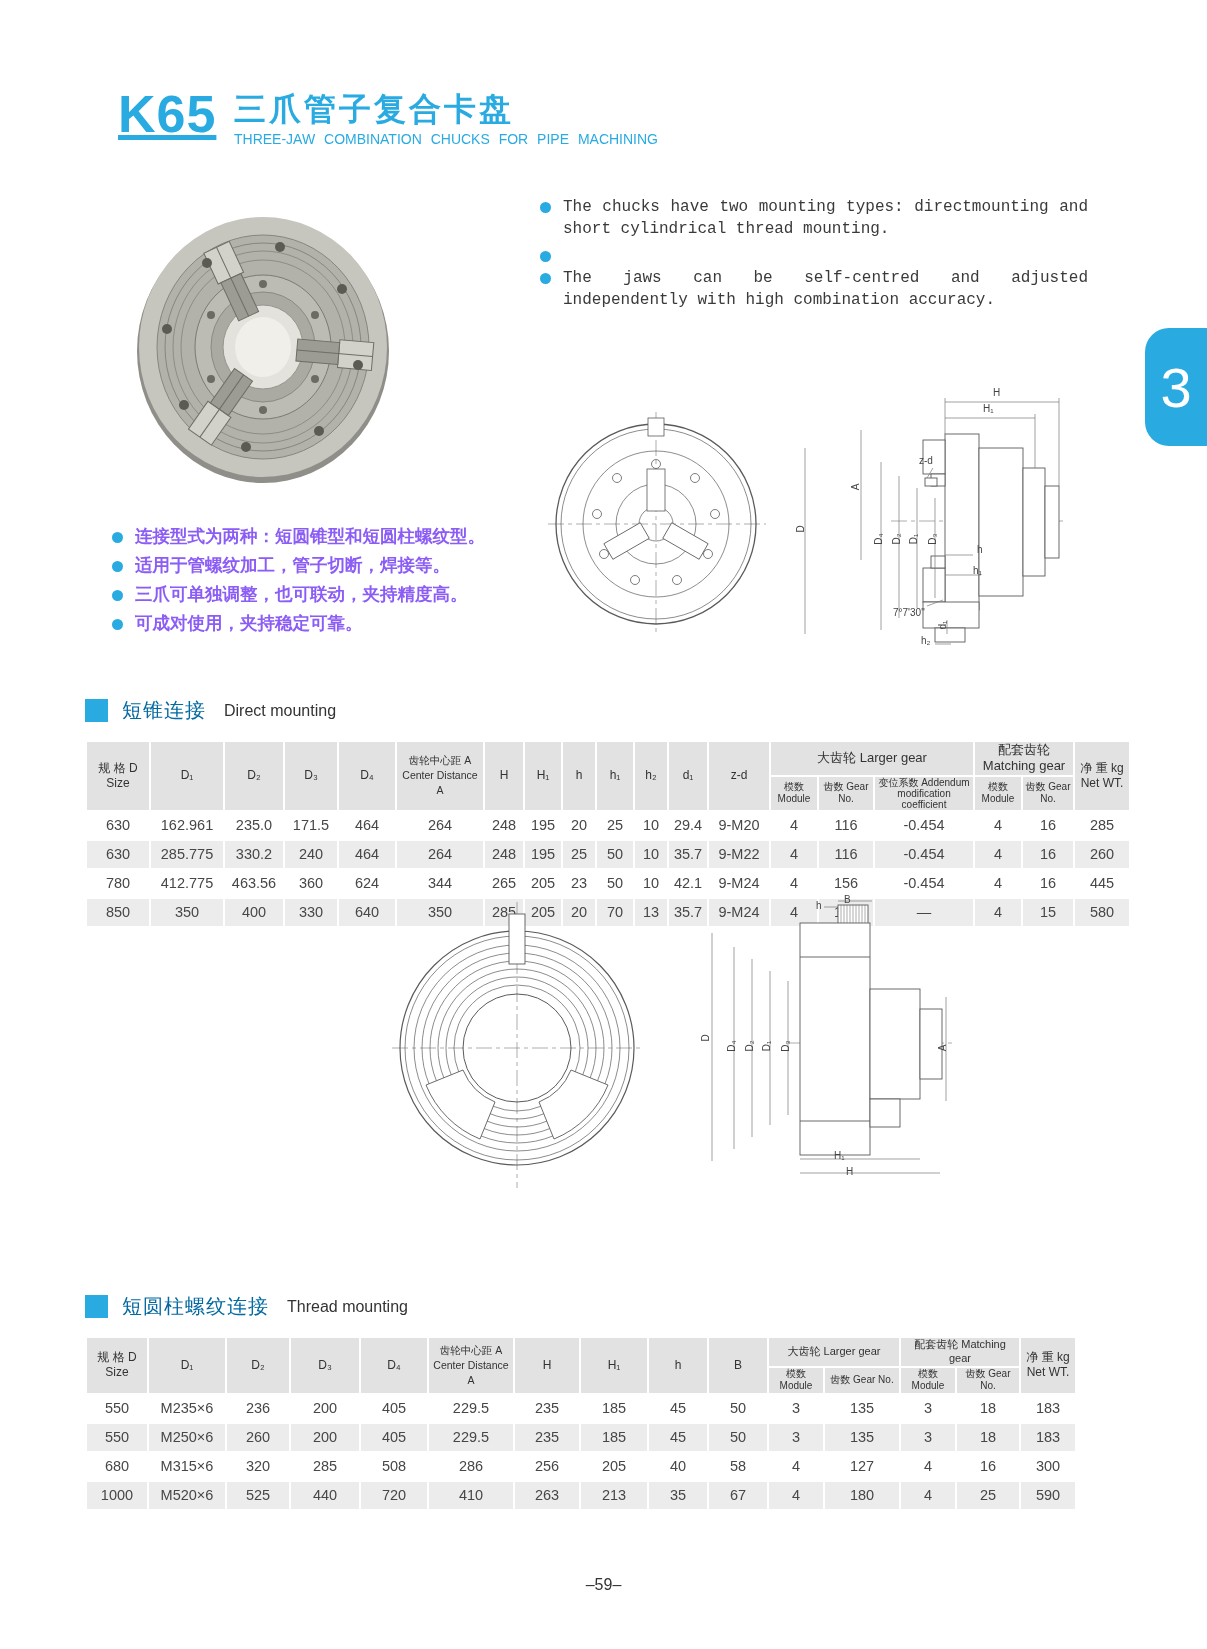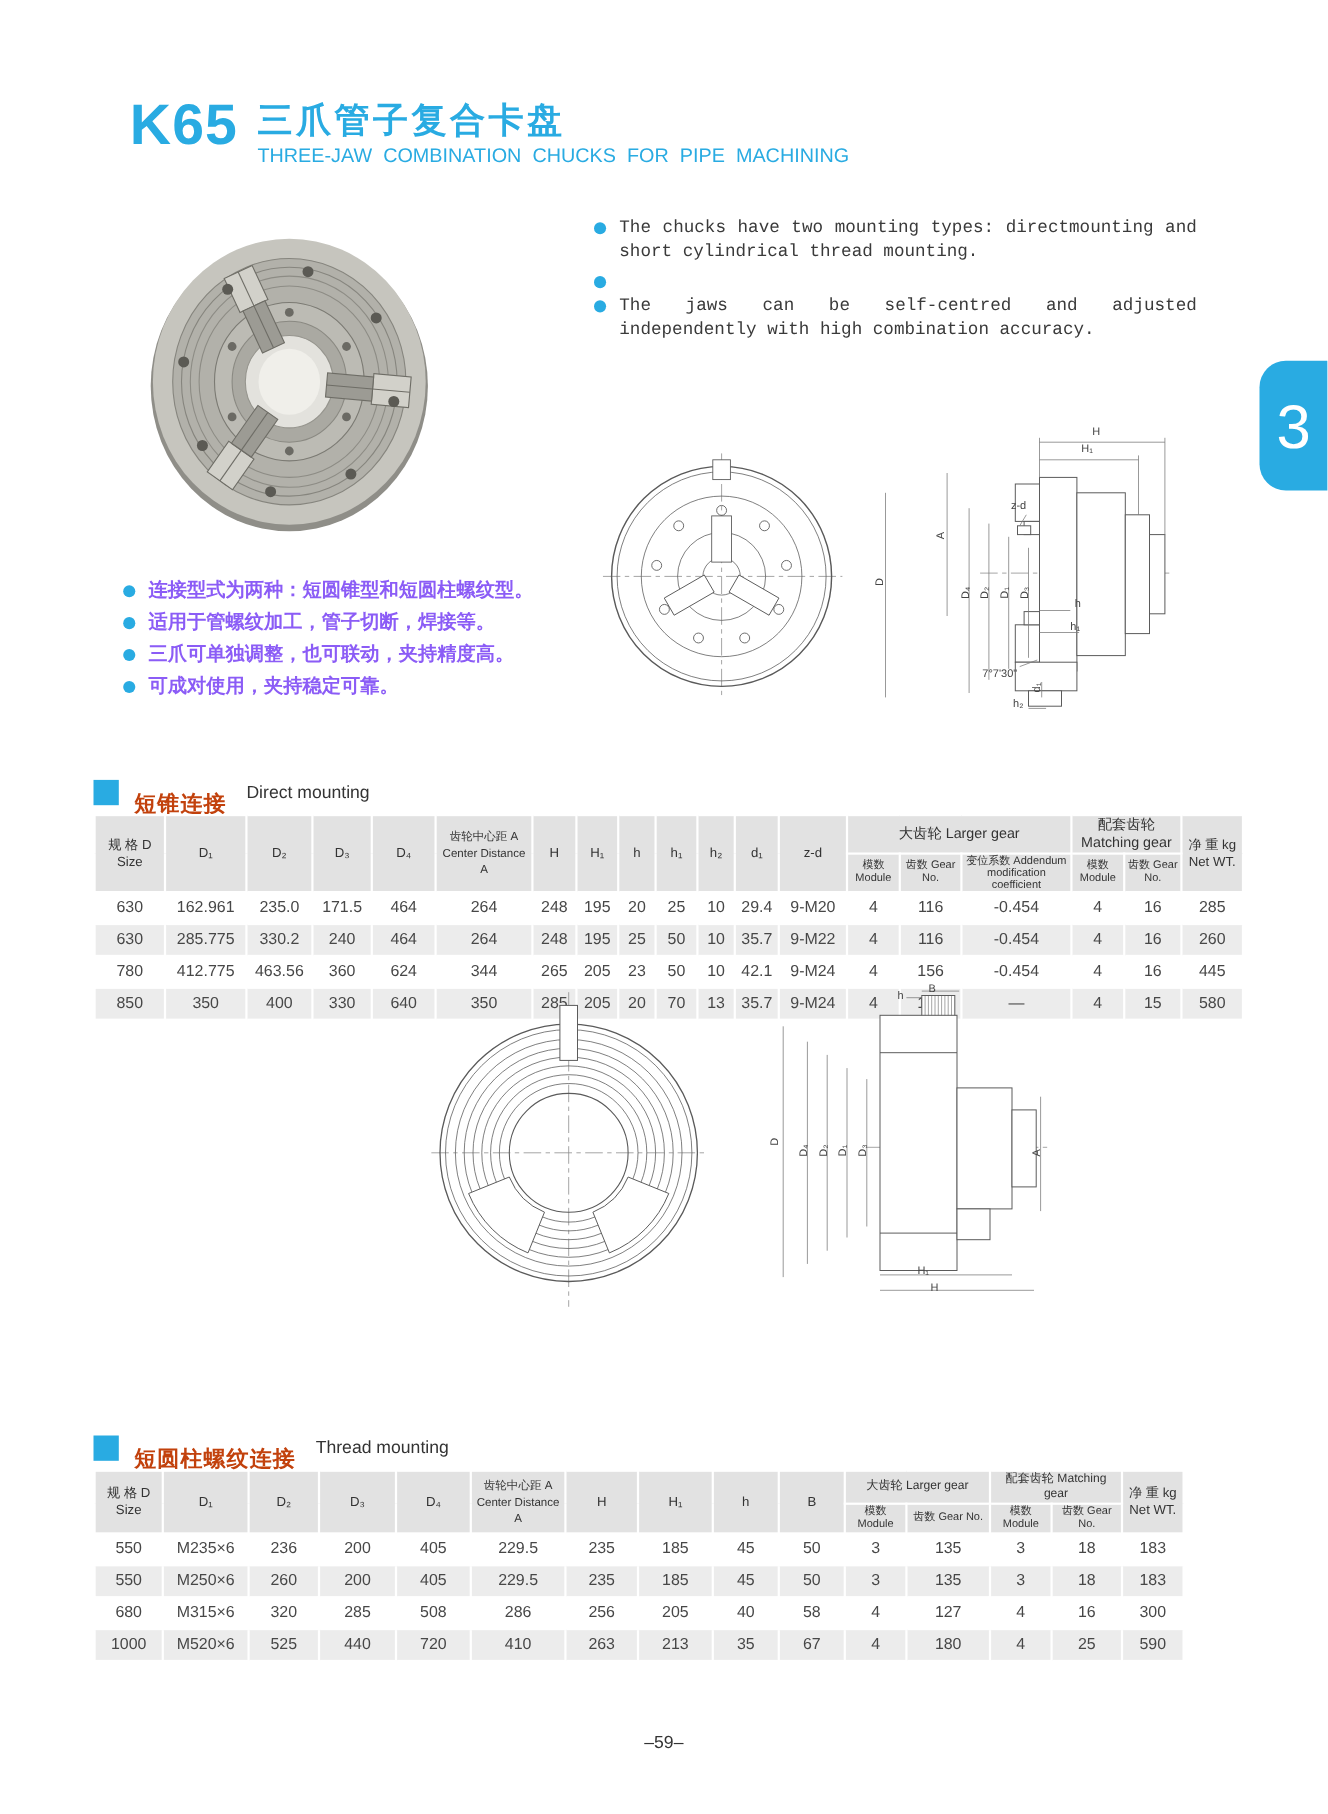--- a/index.html
+++ b/index.html
@@ -1,37 +1,37 @@
 <!DOCTYPE html>
 <html><head>
 <meta charset="utf-8">
 <style>
   html,body{margin:0;padding:0;background:#fff;}
   .page{position:relative;width:1207px;height:1649px;background:#ffffff;overflow:hidden;
         font-family:"Liberation Sans","DejaVu Sans",sans-serif;color:#333;}
   .abs{position:absolute;}
 
   
-  .model{left:118px;top:84px;font-size:52px;font-weight:bold;color:#29abe2;letter-spacing:1px;}
+  .model{left:118px;top:84px;font-size:52px;font-weight:bold;color:#29abe2;letter-spacing:1px;text-decoration:underline;}
   .title-cn{left:234px;top:88px;font-size:32px;font-weight:bold;color:#29abe2;letter-spacing:3px;}
-  .title-en{left:234px;top:131px;font-size:18px;color:#29abe2;word-spacing:5px;}
+  .title-en{left:234px;top:131px;font-size:14px;color:#29abe2;word-spacing:5px;}
 
   
   .feat-en{left:540px;top:196px;width:548px;font-family:Liberation Mono, monospace;}
   .feat-cn{left:112px;top:526px;width:430px;}
   .feat{display:flex;align-items:flex-start;margin-bottom:5px;}
   .dot{flex:0 0 11px;width:11px;height:11px;border-radius:50%;background:#29abe2;margin:6px 12px 0 0;}
   .feat-en .ftxt{font-size:16px;line-height:22px;color:#3a3a3a;text-align:justify;}
   .feat-cn .feat{margin-bottom:8px;}
   .feat-cn .ftxt{font-size:17.5px;line-height:21px;color:#8b5cf6;font-weight:600;}
 
   
   .sec{display:flex;align-items:center;}
   .sec-sq{width:23px;height:23px;background:#29abe2;margin-right:14px;}
-  .sec-cn{font-size:20px;font-weight:bold;color:#c2410c;margin-right:18px;letter-spacing:1px;margin-top:20px;}
+  .sec-cn{font-size:20px;font-weight:normal;color:#0369a1;margin-right:18px;letter-spacing:1px;}
   .sec-en{font-size:16px;color:#333;}
 
   
   .spec-table{border-collapse:collapse;table-layout:fixed;width:990px;}
   .spec-table th,.spec-table td{border:2px solid #fff;text-align:center;vertical-align:middle;padding:0 1px;}
   .spec-table thead th{background:#e2e2e2;font-weight:normal;font-size:12px;color:#333;line-height:1.25;}
   .spec-table thead tr.top th{height:22px;}
   .spec-table thead tr.sub th{height:24px;font-size:10px;}
   .spec-table thead th.grp{font-size:13px;}
   .spec-table.t2 thead th.grp{font-size:11px;}

